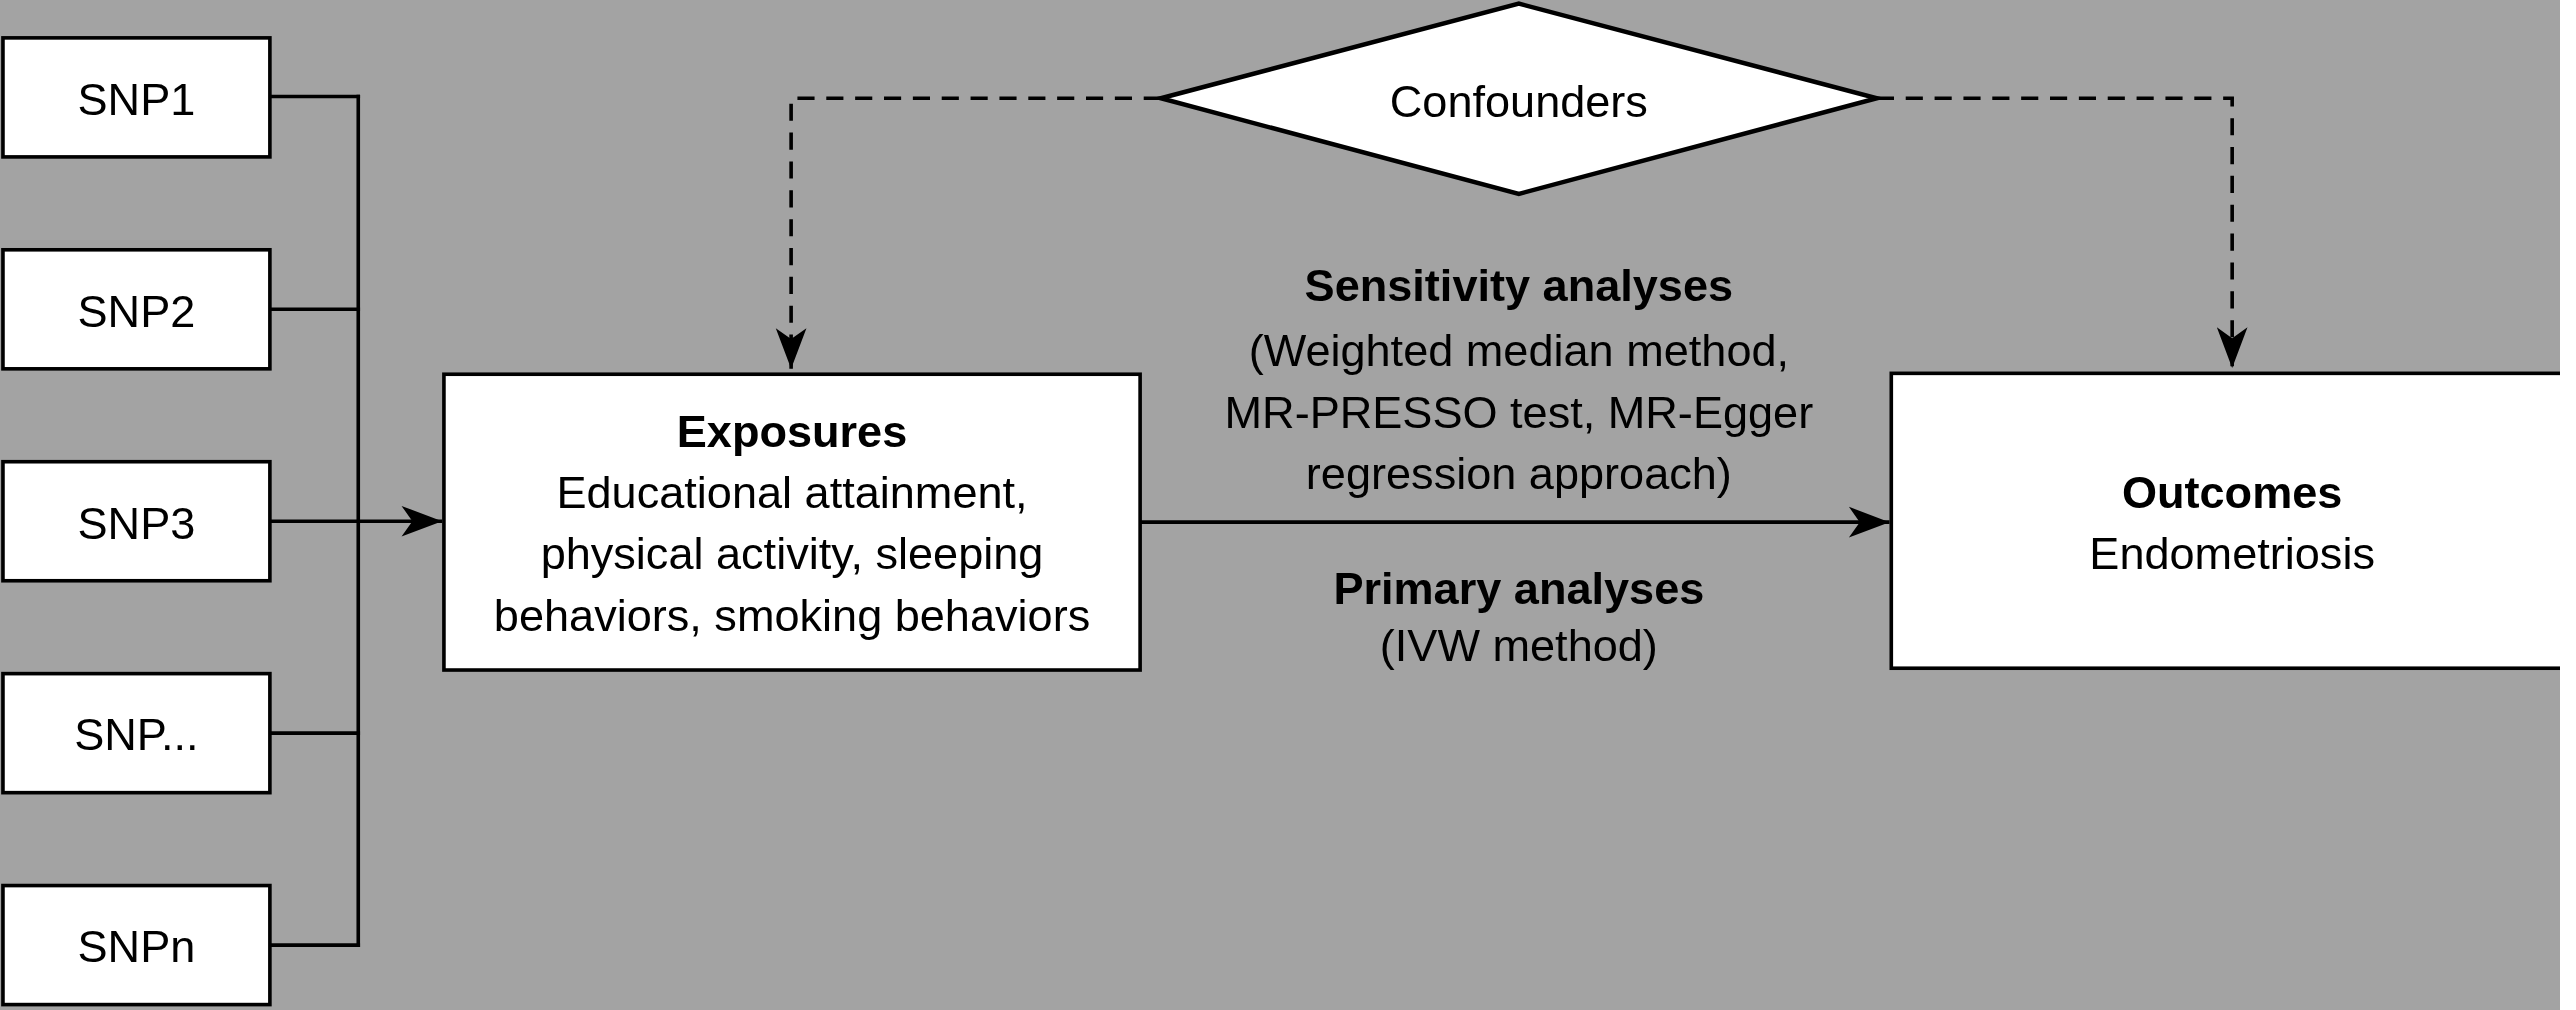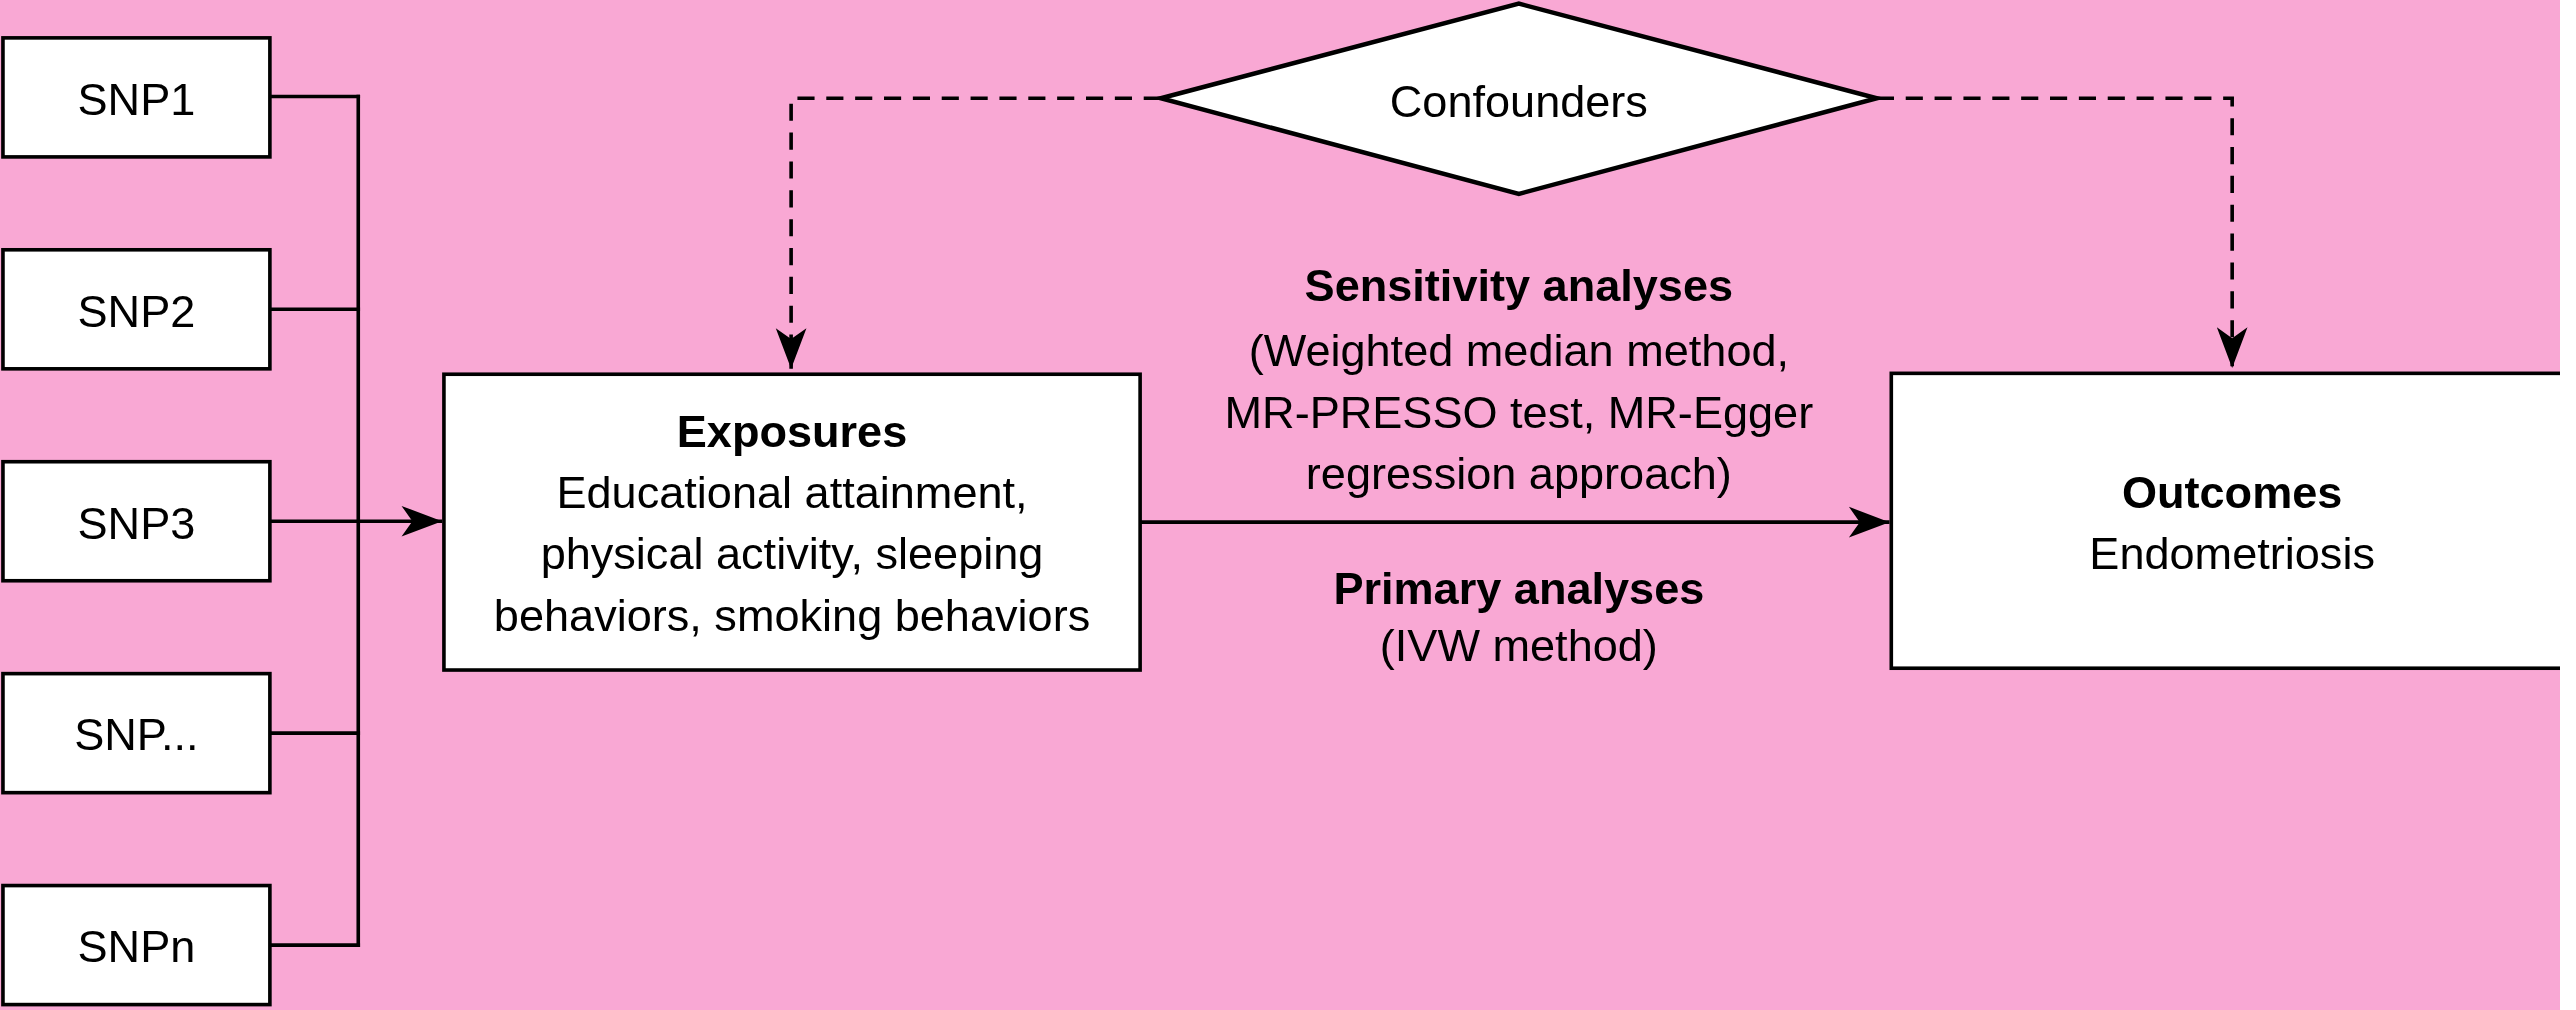--- a/index.html
+++ b/index.html
@@ -4,21 +4,21 @@
 <style>
   html, body {
     margin: 0;
     padding: 0;
     background: #ffffff;
   }
   .canvas {
     position: relative;
     width: 2560px;
     height: 1010px;
-    background: #f9a8d4;
+    background: #a3a3a3;
     overflow: hidden;
   }
   svg {
     display: block;
     font-family: "Liberation Sans", "DejaVu Sans", sans-serif;
   }
   .shape {
     fill: #ffffff;
     stroke: #000000;
     stroke-width: 4;

